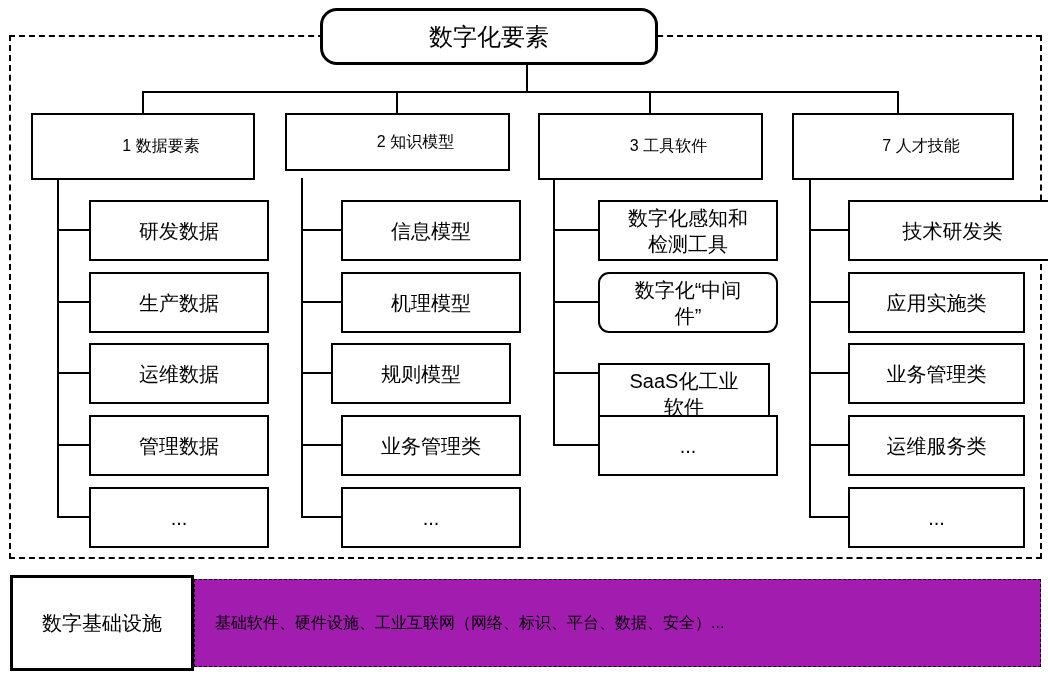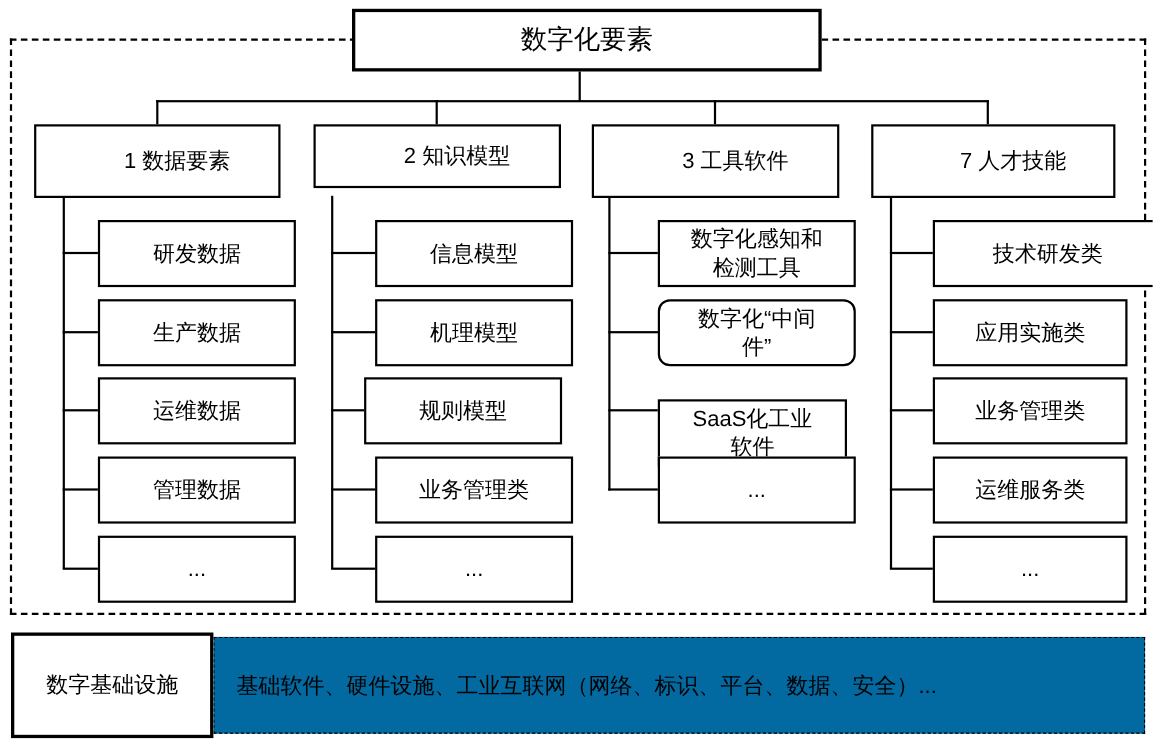--- a/index.html
+++ b/index.html
@@ -25,33 +25,33 @@
     background: #ffffff;
     border: 2px solid #000000;
     display: flex;
     align-items: center;
     justify-content: center;
     text-align: center;
     white-space: pre-line;
     line-height: 1.3;
   }
   .root-box { border-width: 3px; font-size: 24px; }
-  .header-box { font-size: 20px; padding-left: 36px; }
+  .header-box { font-size: 16px; padding-left: 36px; }
   .child-box { font-size: 20px; }
   .infra-label-box { border-width: 3px; font-size: 20px; }
   .infra-desc {
     position: absolute;
     box-sizing: border-box;
     border: 1.5px dashed #000000;
-    background: #0369a1;
+    background: #a21caf;
     display: flex;
     align-items: center;
     justify-content: flex-start;
     padding-left: 20px;
-    font-size: 20px;
+    font-size: 16px;
     white-space: nowrap;
   }
 </style>
 </head>
 <body>
 
 <div class="canvas">
 
   <div class="frame dashed" style="left:9px; top:35px; width:1033px; height:524px;"></div>
 
@@ -83,21 +83,21 @@
   <div class="line" style="left:553px; top:301px; width:47px; height:2px;"></div>
   <div class="line" style="left:553px; top:372px; width:47px; height:2px;"></div>
   <div class="line" style="left:553px; top:444px; width:47px; height:2px;"></div>
 
   <div class="line" style="left:809px; top:229px; width:41px; height:2px;"></div>
   <div class="line" style="left:809px; top:301px; width:41px; height:2px;"></div>
   <div class="line" style="left:809px; top:372px; width:41px; height:2px;"></div>
   <div class="line" style="left:809px; top:444px; width:41px; height:2px;"></div>
   <div class="line" style="left:809px; top:516px; width:41px; height:2px;"></div>
 
-  <div class="box root-box" style="left:320px; top:8px; width:427px; height:57px;">数字化要素</div>
+  <div class="box root-box" style="left:320px; top:8px; width:338px; height:57px;border-radius:17px;">数字化要素</div>
 
   <div class="box header-box" style="left:31px; top:113px; width:224px; height:67px;">1 数据要素</div>
   <div class="box header-box" style="left:285px; top:113px; width:225px; height:58px;">2 知识模型</div>
   <div class="box header-box" style="left:538px; top:113px; width:225px; height:67px;">3 工具软件</div>
   <div class="box header-box" style="left:792px; top:113px; width:222px; height:67px;">7 人才技能</div>
 
   <div class="box child-box" style="left:89px; top:200px; width:180px; height:61px;">研发数据</div>
   <div class="box child-box" style="left:89px; top:272px; width:180px; height:61px;">生产数据</div>
   <div class="box child-box" style="left:89px; top:343px; width:180px; height:61px;">运维数据</div>
   <div class="box child-box" style="left:89px; top:415px; width:180px; height:61px;">管理数据</div>

